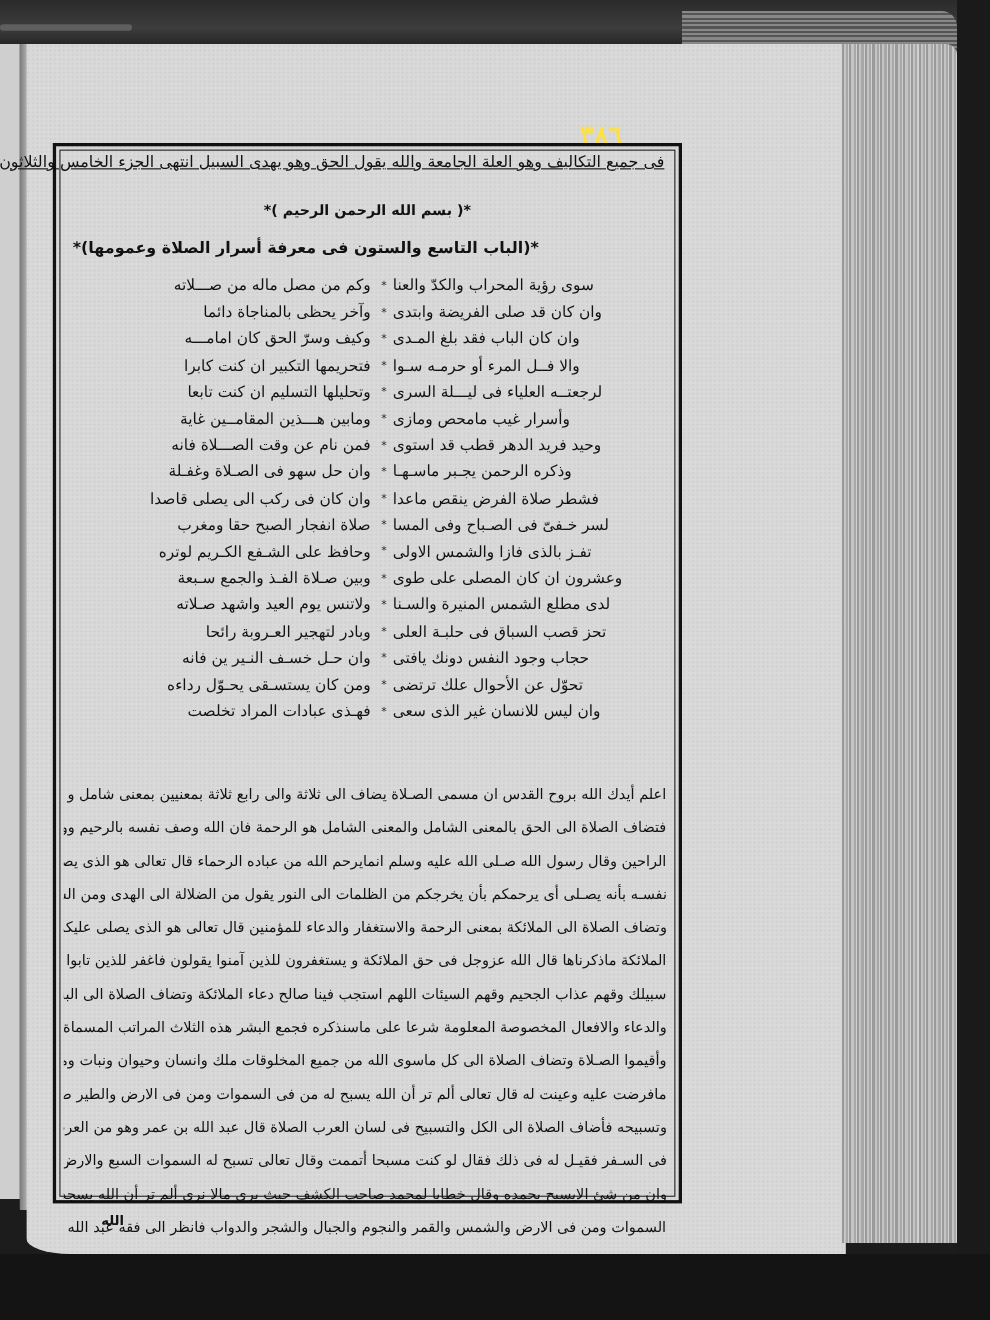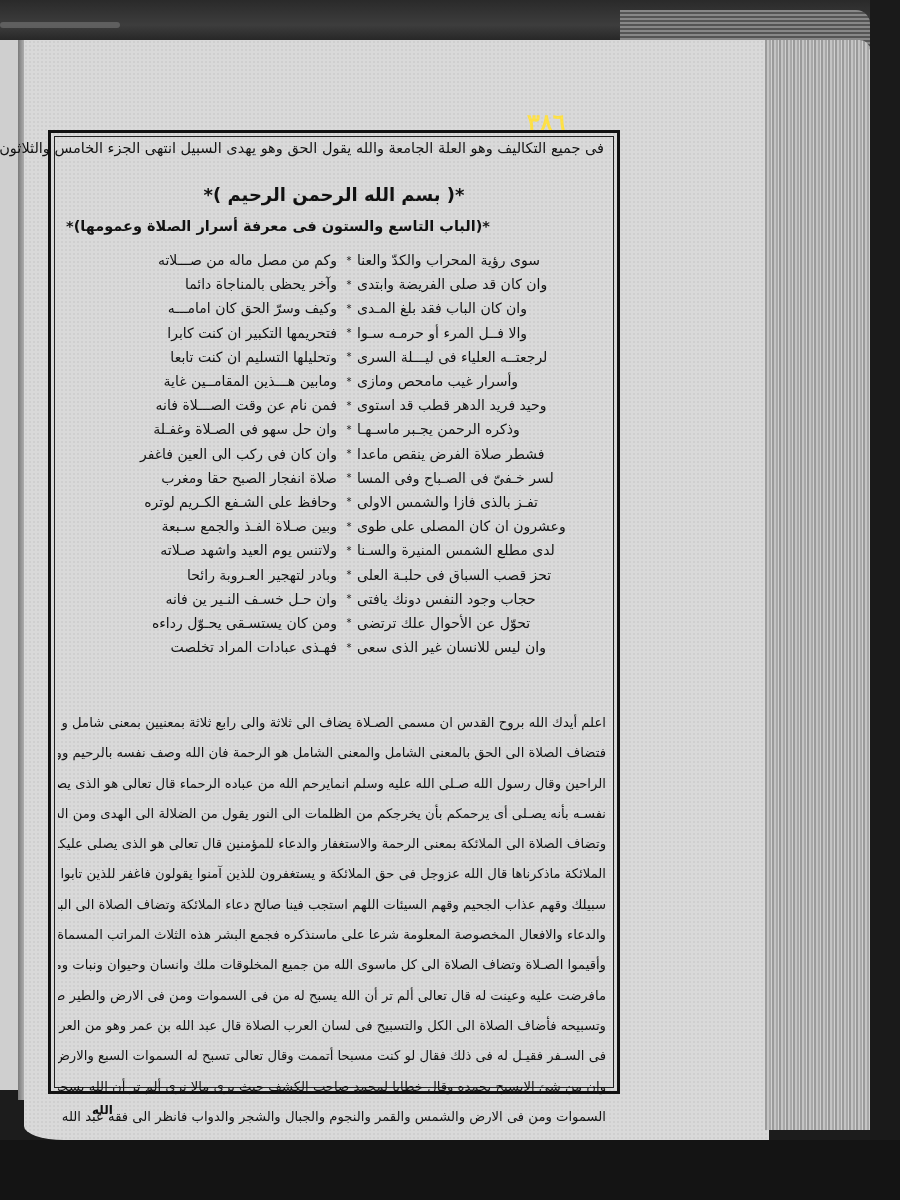--- a/index.html
+++ b/index.html
@@ -24,22 +24,22 @@
   .right-dark{position:absolute;left:870px;top:0;width:30px;height:1200px;background:#1a1a1a;}
   .bottom-dark{position:absolute;left:0;top:1140px;width:900px;height:60px;background:#141414;}
 
   .page-number{position:absolute;left:527px;top:108px;font-family:"DejaVu Serif",serif;font-weight:bold;font-size:24px;color:#fde047;direction:rtl;}
 
   
   .frame{position:absolute;left:48px;top:130px;width:566px;height:958px;border:3px solid #111;}
   .frame::after{content:"";position:absolute;left:3px;top:3px;right:3px;bottom:3px;border:1px solid #222;}
 
   .text{direction:rtl;font-family:"DejaVu Sans",sans-serif;color:#111;}
-  .header-line{position:absolute;left:62px;top:140px;width:542px;font-size:14.5px;text-align:justify;text-align-last:justify;white-space:nowrap;}
-  .basmala{position:absolute;left:48px;top:184px;width:572px;text-align:center;font-size:18px;font-weight:bold;}
+  .header-line{position:absolute;left:62px;top:140px;width:542px;font-size:14.5px;text-align:justify;text-align-last:justify;white-space:nowrap;text-decoration:underline;}
+  .basmala{position:absolute;left:48px;top:184px;width:572px;text-align:center;font-size:13px;font-weight:bold;}
   .chapter{position:absolute;left:48px;top:218px;width:460px;text-align:center;font-size:14.5px;font-weight:bold;}
 
   .poem{position:absolute;left:62px;top:248px;width:542px;}
   .verse{height:24.2px;display:flex;flex-direction:row-reverse;align-items:center;font-size:14px;white-space:nowrap;}
   .verse .first{width:225px;margin-left:0;margin-right:4px;padding-right:0;}
   .verse .sep{width:16px;text-align:center;font-size:10px;}
   .verse .second{width:225px;text-align:left;}
   .verse-wrap{position:absolute;left:50px;width:480px;}
 
   .prose{position:absolute;left:58px;top:708px;width:548px;}
@@ -106,21 +106,21 @@
         <span class="first">فمن نام عن وقت الصـــلاة فانه</span>
         <span class="sep">*</span>
         <span class="second">وحيد فريد الدهر قطب قد استوى</span>
       </div>
     <div class="verse">
         <span class="first">وان حل سهو فى الصـلاة وغفـلة</span>
         <span class="sep">*</span>
         <span class="second">وذكره الرحمن يجـبر ماسـهـا</span>
       </div>
     <div class="verse">
-        <span class="first">وان كان فى ركب الى العين فاغفر</span>
+        <span class="first">وان كان فى ركب الى يصلى قاصدا</span>
         <span class="sep">*</span>
         <span class="second">فشطر صلاة الفرض ينقص ماعدا</span>
       </div>
     <div class="verse">
         <span class="first">صلاة انفجار الصبح حقا ومغرب</span>
         <span class="sep">*</span>
         <span class="second">لسر خـفىّ فى الصـباح وفى المسا</span>
       </div>
     <div class="verse">
         <span class="first">وحافظ على الشـفع الكـريم لوتره</span>

